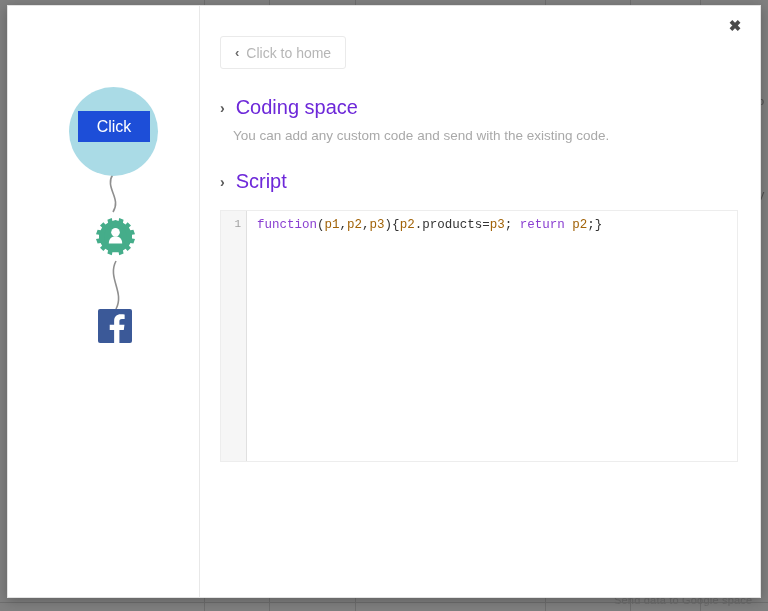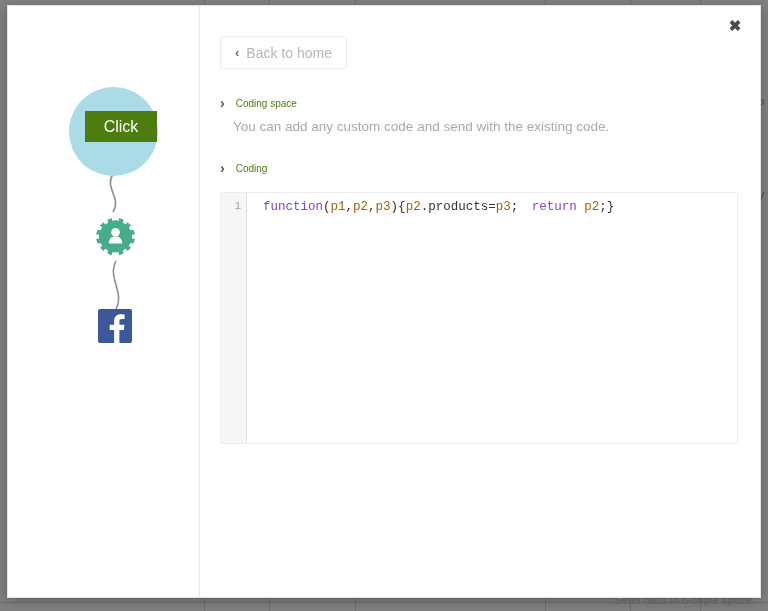--- a/index.html
+++ b/index.html
@@ -95,25 +95,25 @@
     position: absolute;
     left: 61px;
     top: 81px;
     width: 89px;
     height: 89px;
     border-radius: 50%;
     background: #aadbe6;
   }
   #click-button {
     position: absolute;
-    left: 16px;
+    left: 9px;
     top: 24px;
     width: 72px;
     height: 31px;
-    background: #4d7c0f;
+    background: #1d4ed8;
     color: #ffffff;
     border: none;
     font-size: 16px;
     font-family: "Liberation Sans", sans-serif;
     cursor: pointer;
     line-height: 31px;
     text-align: center;
     padding: 0;
   }
   #gear-node {
@@ -170,22 +170,22 @@
     gap: 11px;
     margin-top: 27px;
   }
   .section-head .chev-right {
     color: #5a5a5a;
     font-size: 14px;
     font-weight: bold;
     line-height: 1;
   }
   .section-head .head-label {
-    color: #4d7c0f;
-    font-size: 10px;
+    color: #6d28d9;
+    font-size: 20px;
   }
   .section-desc {
     margin: 9px 0 0 13px;
     color: #a9a9a9;
     font-size: 13.5px;
   }
 
   
   #code-editor {
     position: relative;
@@ -213,21 +213,21 @@
     position: absolute;
     left: 27px; top: 0; right: 0; bottom: 0;
     padding: 7px 0 0 9px;
     font-family: "Liberation Mono", monospace;
     font-size: 12.5px;
     line-height: 15px;
     white-space: pre;
     color: #333333;
     overflow: hidden;
   }
-  .tok-kw   { color: #8a3fd1; margin-left: 6px; }
+  .tok-kw   { color: #8a3fd1; }
   .tok-var  { color: #a16207; }
   .tok-plain{ color: #333333; }
 </style>
 </head>
 <body>
 
 <div id="page-backdrop">
   <div class="bg-vline" style="left:204px;"></div>
   <div class="bg-vline" style="left:269px;"></div>
   <div class="bg-vline" style="left:355px;"></div>
@@ -285,32 +285,32 @@
                  c-0.47-0.06-2.07-0.2-3.94-0.2 -3.9 0-6.57 2.38-6.57 6.75
                  v3.77 h-4.41 v5.1 h4.41 V34 Z" fill="#ffffff"></path>
       </svg>
     </div>
   </div>
 
   <div id="content">
 
     <button id="back-to-home">
       <span class="chev">‹</span>
-      <span>Back to home</span>
+      <span>Click to home</span>
     </button>
 
     <div class="section-head">
       <span class="chev-right">›</span>
       <span class="head-label">Coding space</span>
     </div>
     <div class="section-desc">You can add any custom code and send with the existing code.</div>
 
     <div class="section-head">
       <span class="chev-right">›</span>
-      <span class="head-label">Coding</span>
+      <span class="head-label">Script</span>
     </div>
 
     <div id="code-editor">
       <div id="gutter">
         <div class="line-no">1</div>
       </div>
       <div id="code-area"><span class="tok-kw">function</span><span class="tok-plain">(</span><span class="tok-var">p1</span><span class="tok-plain">,</span><span class="tok-var">p2</span><span class="tok-plain">,</span><span class="tok-var">p3</span><span class="tok-plain">){</span><span class="tok-var">p2</span><span class="tok-plain">.products=</span><span class="tok-var">p3</span><span class="tok-plain">; </span><span class="tok-kw">return</span><span class="tok-plain"> </span><span class="tok-var">p2</span><span class="tok-plain">;}</span></div>
     </div>
 
   </div>

